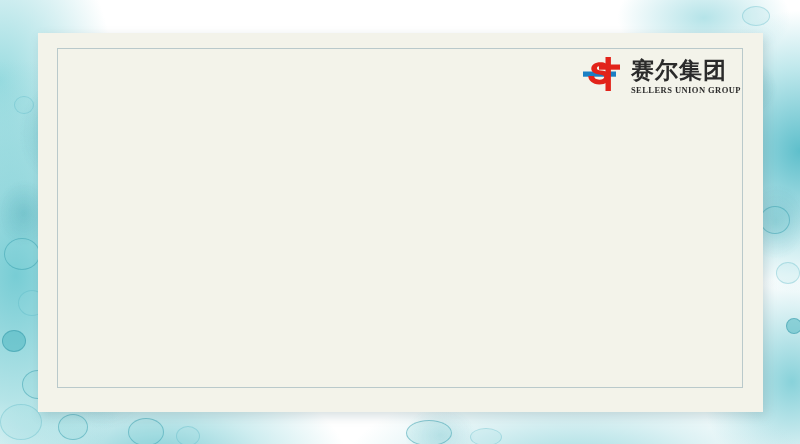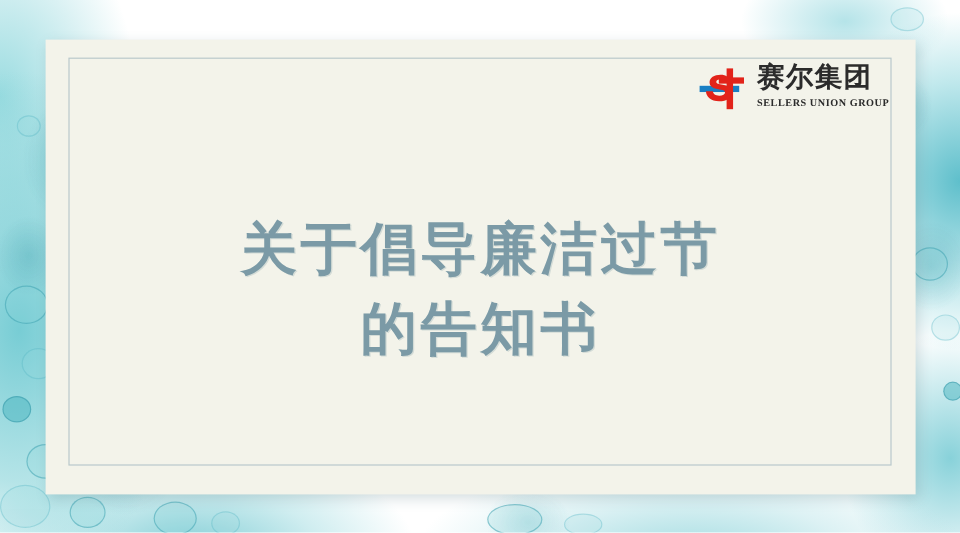--- a/index.html
+++ b/index.html
@@ -72,21 +72,21 @@
     bottom: 24px;
     border: 1px solid #b9c9cb;
   }
 
   
   #logo {
     position: absolute;
     right: 22px;
     top: 21px;
     display: flex;
-    align-items: flex-start;
+    align-items: flex-end;
     gap: 7px;
   }
   #logo-mark { width: 44px; height: 40px; display: block; }
   #logo-text { display: flex; flex-direction: column; align-items: flex-start; line-height: 1; }
   #logo-cn {
     font-family: "DejaVu Sans", "Liberation Sans", sans-serif;
     font-size: 23px;
     font-weight: 700;
     color: #2b2b2b;
     letter-spacing: 1px;
@@ -173,18 +173,14 @@
                  C17.8 16.0 16.9 15.4 16.9 14.2
                  C16.9 12.9 18.4 12.1 20.7 12.1
                  C23.0 12.1 24.3 12.9 24.5 13.5 Z" fill="#e2231a"></path>
       </svg>
       <div id="logo-text">
         <div id="logo-cn">赛尔集团</div>
         <div id="logo-en">SELLERS UNION GROUP</div>
       </div>
     </div>
 
-    <div id="title-block">
-      <span class="tline">关于倡导廉洁过节</span>
-      <span class="tline">的告知书</span>
-    </div>
   </div>
 </div>
 
 </body></html>

